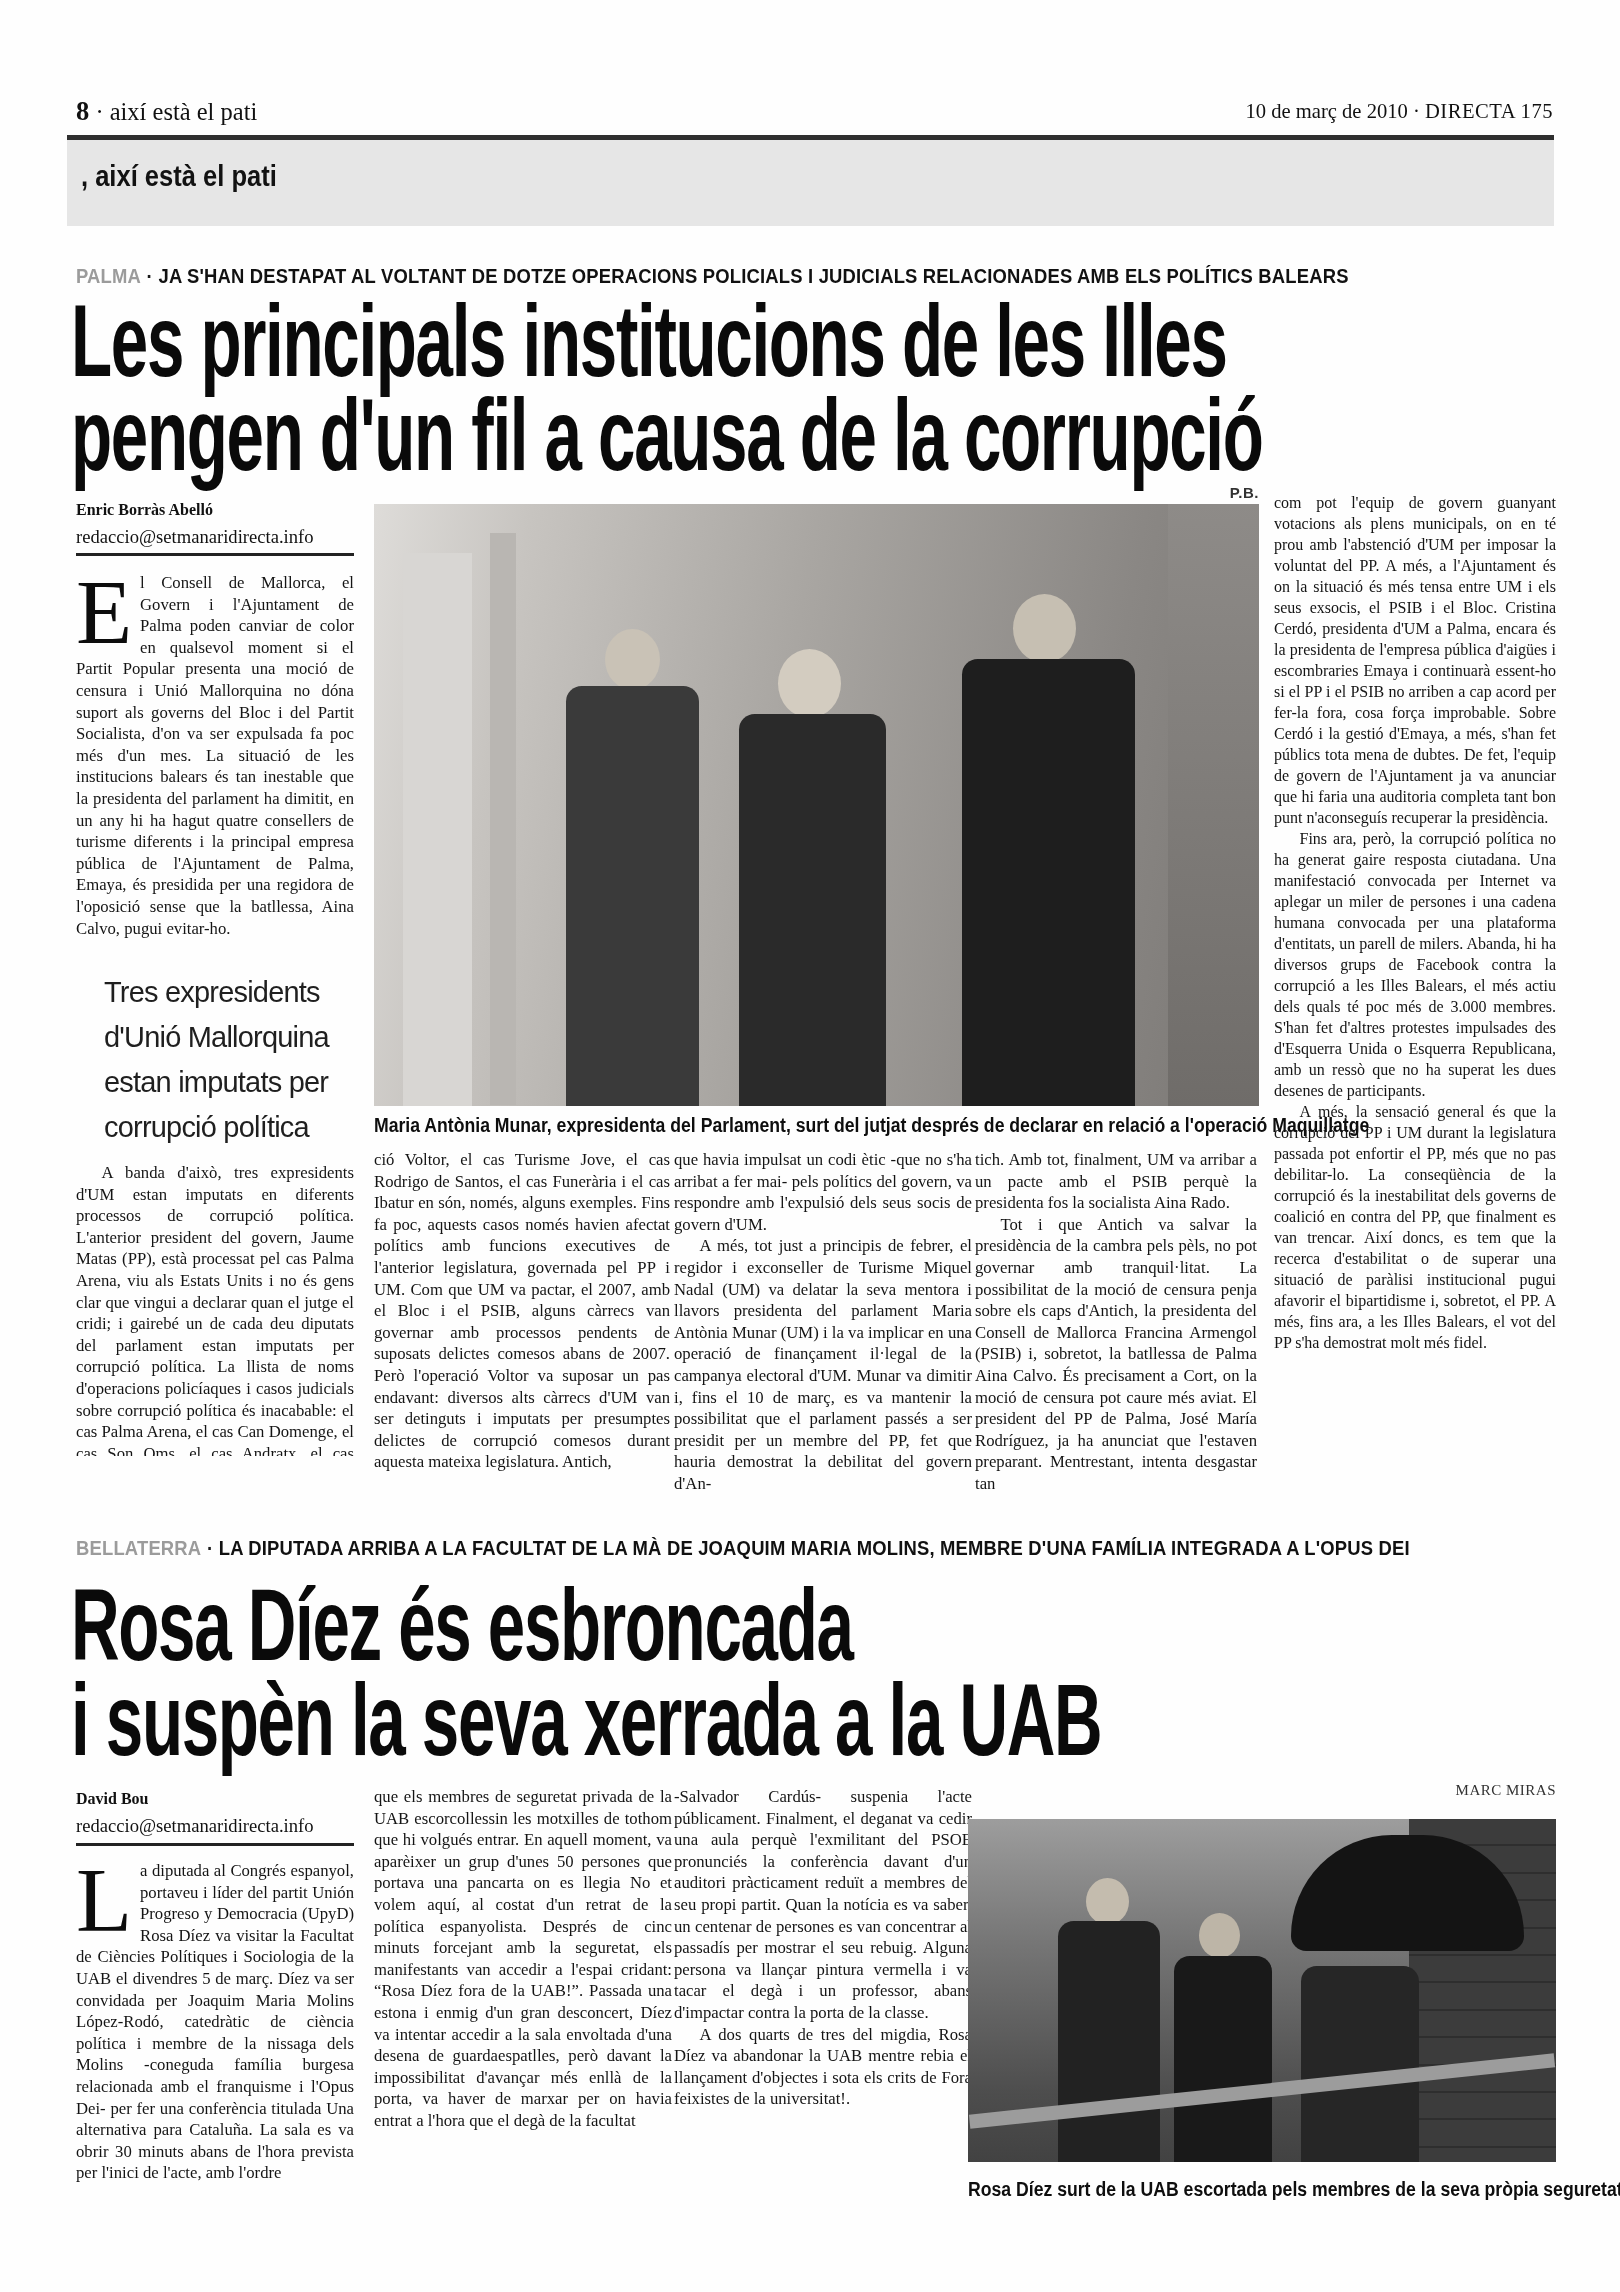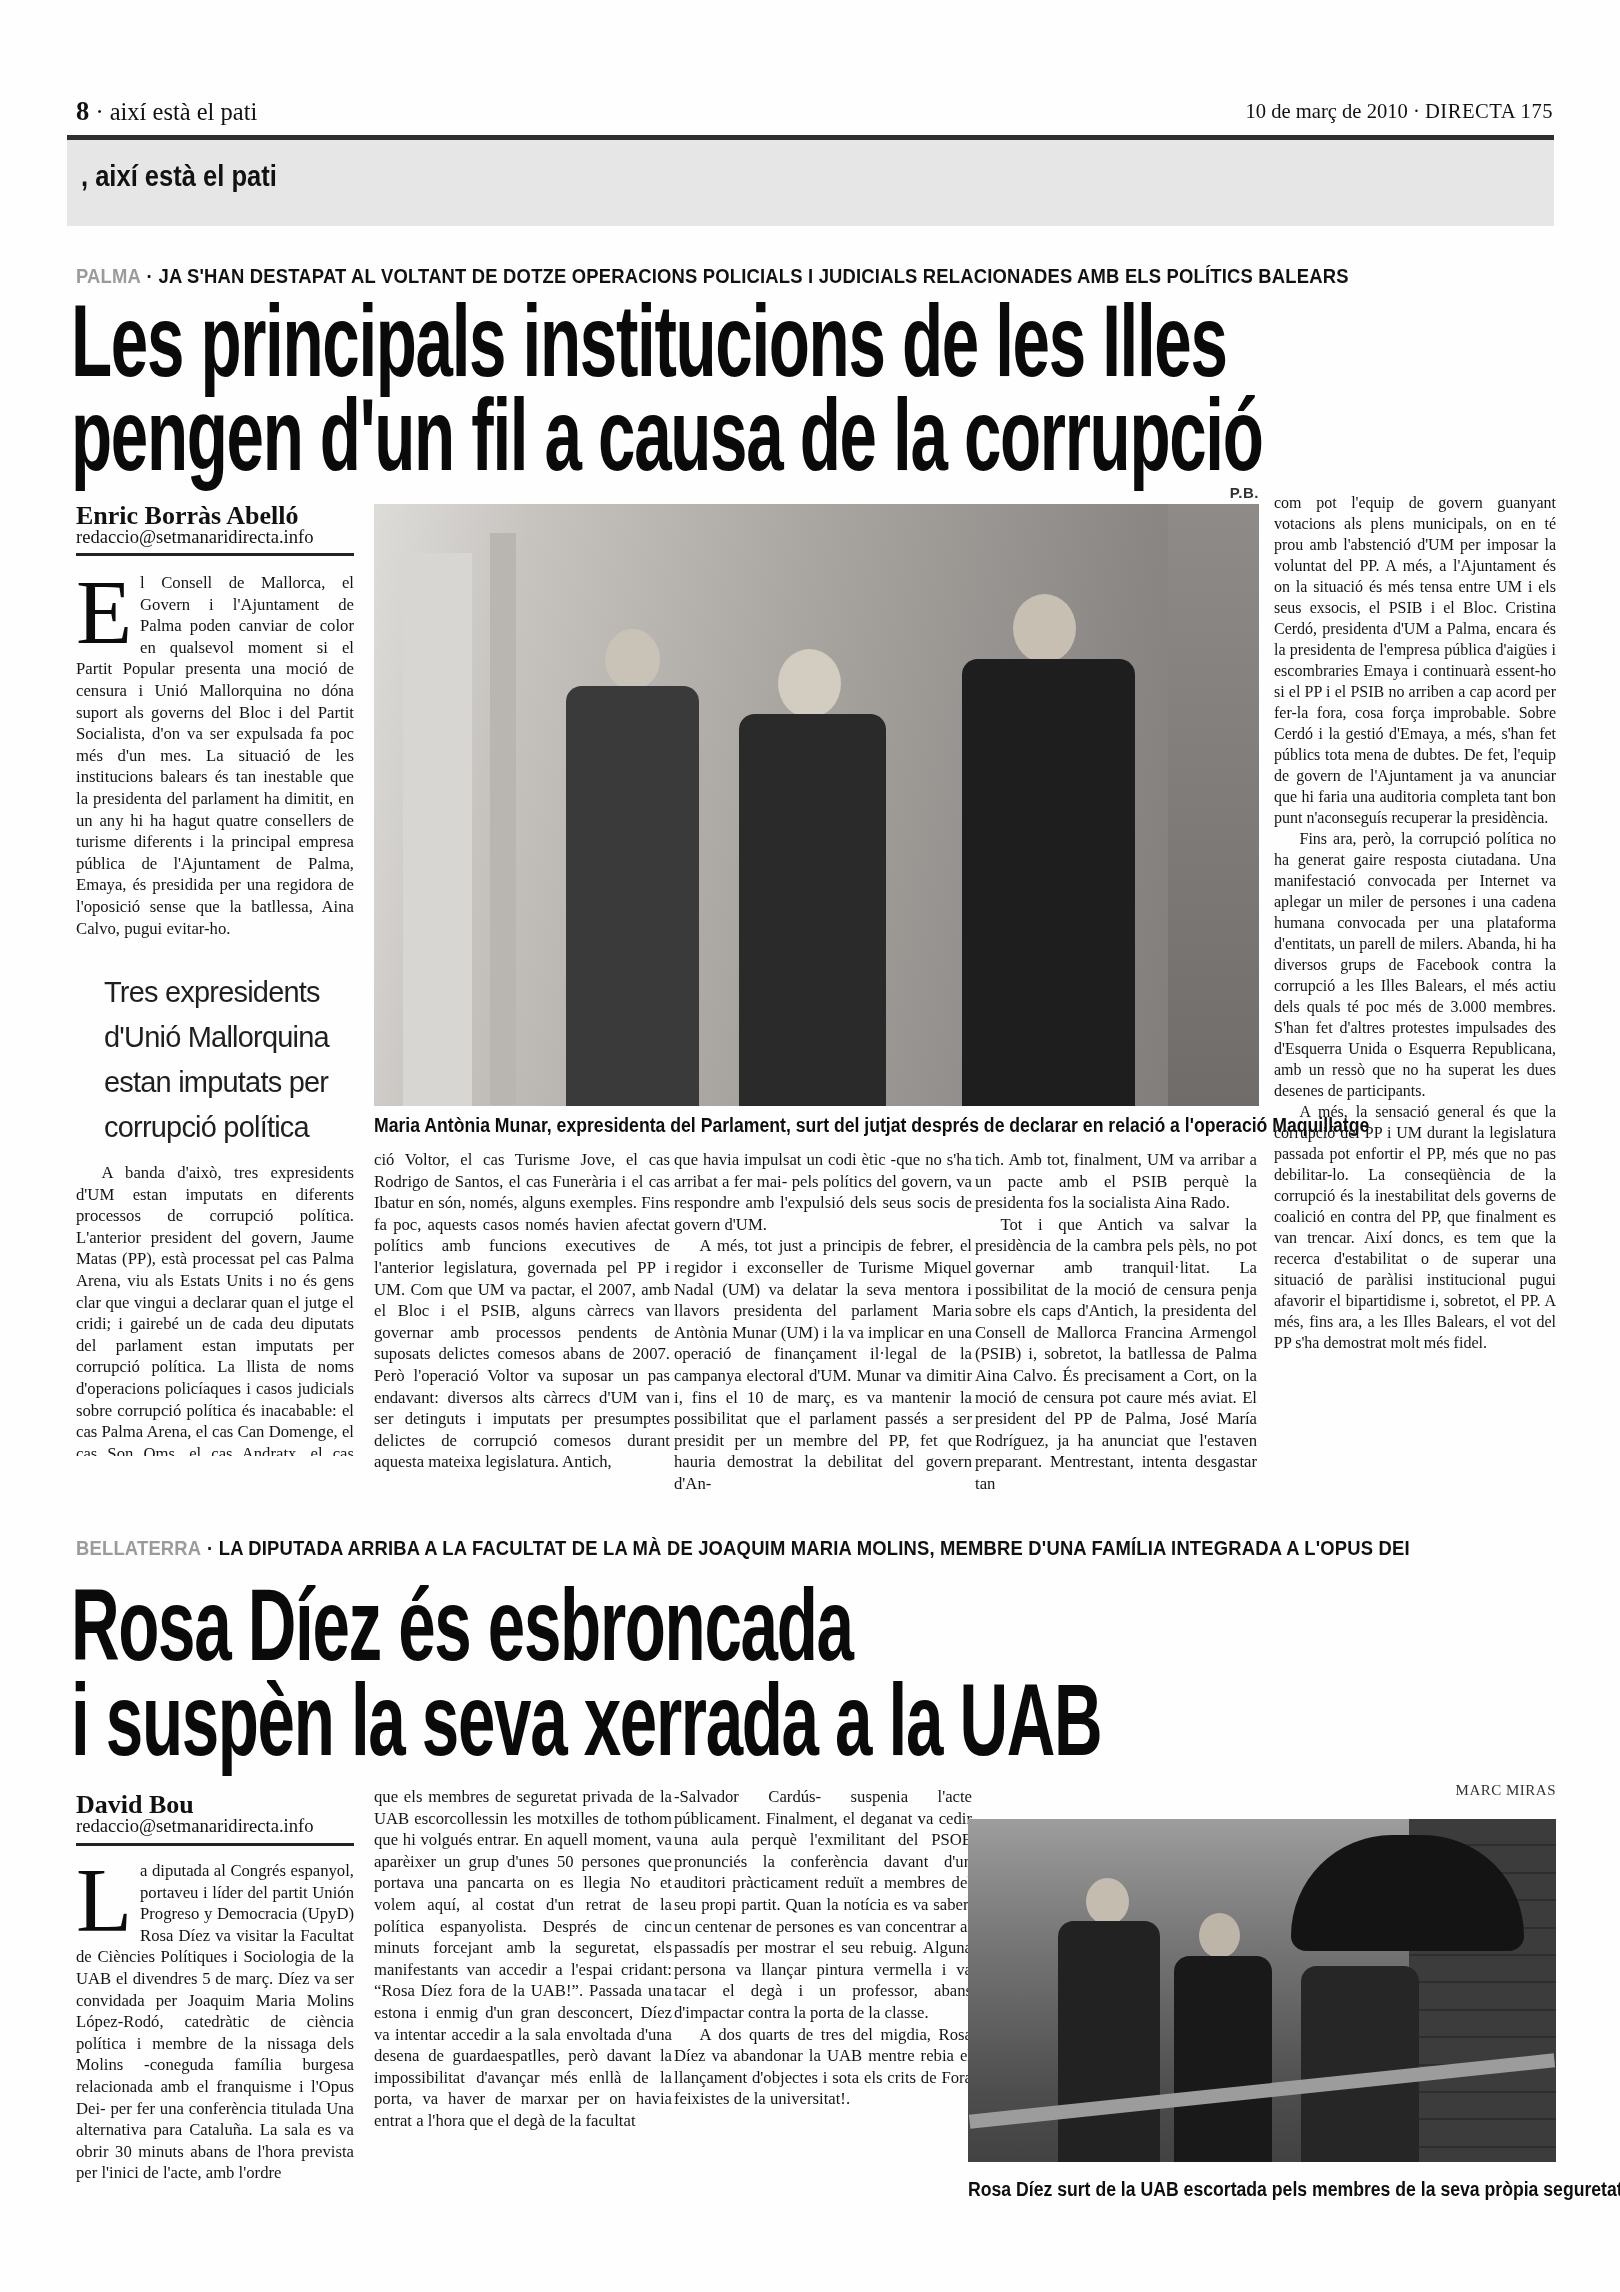--- a/index.html
+++ b/index.html
@@ -28,21 +28,21 @@
 
   
   .hl{font-weight:bold;font-size:102px;line-height:1;letter-spacing:-2px;white-space:nowrap;
       transform:scaleX(.66);transform-origin:0 0;color:#0a0a0a;}
   .hl1a{left:71px;top:290px;}
   .hl1b{left:71px;top:384px;}
   .hl2a{left:71px;top:1574px;}
   .hl2b{left:71px;top:1669px;}
 
   
-  .by-author{font-weight:bold;font-size:26px;}
+  .by-author{font-weight:bold;font-size:16px;}
   .by-email{font-size:18.6px;}
   .by-rule{width:278px;height:2.9px;background:#222;}
 
   
   .body-col{font-size:16.7px;line-height:21.6px;text-align:justify;overflow:hidden;color:#141414;}
   .body-col p{margin:0;}
   .body-col p.indent{text-indent:25.5px;}
   .dropcap{float:left;font-size:92px;line-height:73px;padding:3.9px 7.8px 0 0;font-weight:normal;color:#0c0c0c;}
 
   .pullquote{font-family:"Liberation Sans",sans-serif;font-size:29px;line-height:45px;

